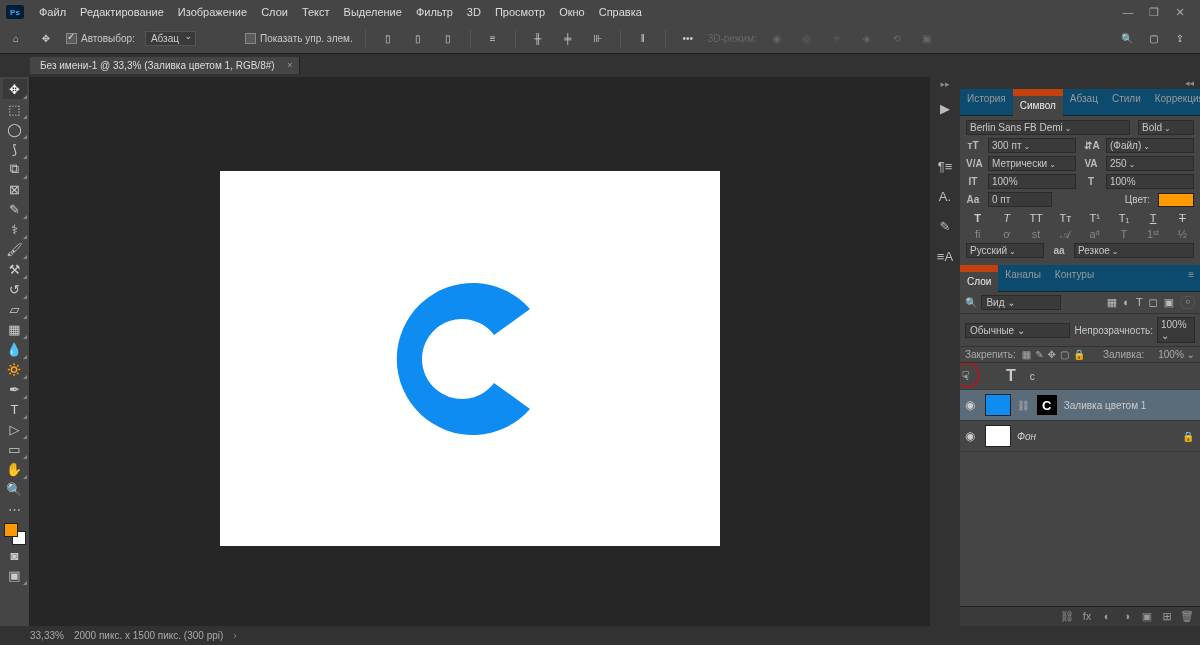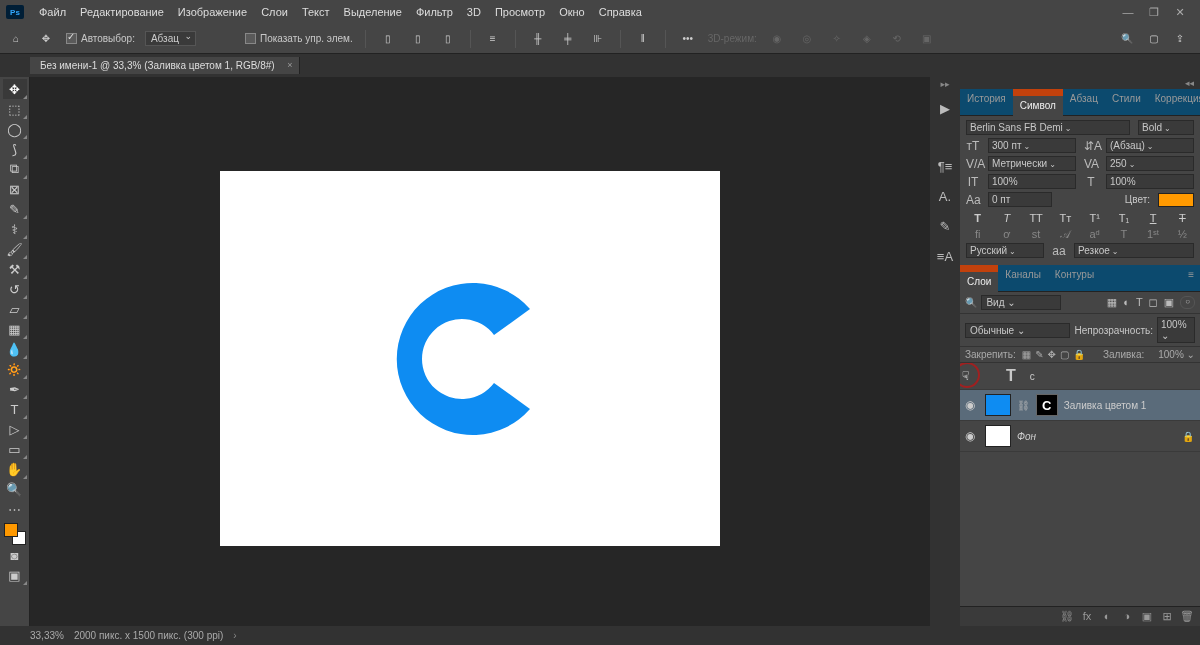--- a/index.html
+++ b/index.html
@@ -43,21 +43,21 @@
 .midstrip .ibtn { width:22px; height:22px; display:flex; align-items:center; justify-content:center; color:#bbb; font-size:13px;}
 .rpanel { width:240px; background:#454545; display:flex; flex-direction:column; font-size:10px;}
 .collapse { text-align:right; padding:1px 6px; color:#888; font-size:9px; background:#323232;}
 .ptabs { display:flex; background:#0c4a6e; border-bottom:1px solid #222; font-size:10px;}
 .ptabs span { padding:4px 7px; color:#999;}
 .ptabs span.active { color:#eee; background:#454545; border-top:7px solid #c2410c; border-bottom:1px solid #454545; margin-bottom:-1px;}
 .char-panel { background:#454545; padding:4px 6px;}
 .row { display:flex; align-items:center; gap:8px; margin-bottom:3px;}
 .row .field { flex:1; display:flex; align-items:center; gap:2px; background:#3a3a3a; border:1px solid #2a2a2a; padding:1px 3px; font-size:10px;}
 .row .field .drp::after{content:"⌄"; font-size:8px; margin-left:auto;}
-.row .lbl { width:14px; font-size:12px; color:#bbb; text-align:center;}
+.row .lbl { width:14px; font-size:10px; color:#bbb; text-align:center;font-weight:bold;}
 .txtbtns { display:flex; gap:6px; padding:2px 0; color:#ccc; font-size:11px;}
 .txtbtns span { flex:1; text-align:center;}
 .colorswatch { width:36px; height:14px; background:#ff9900; border:1px solid #222;}
 
 .layer-panel { flex:1; display:flex; flex-direction:column; background:#454545;}
 .layer-search { display:flex; align-items:center; padding:3px 5px; gap:4px; border-bottom:1px solid #333;}
 .layer-search .sel { background:#3a3a3a; border:1px solid #2a2a2a; padding:1px 6px 1px 4px; font-size:10px; flex:0 0 80px;}
 .layer-search .ficons { display:flex; gap:6px; margin-left:auto; font-size:11px; color:#bbb;}
 .lcontrols { display:flex; align-items:center; padding:3px 5px; gap:4px; border-bottom:1px solid #333; font-size:10px;}
 .lcontrols .sel { background:#3a3a3a; border:1px solid #2a2a2a; padding:1px 6px 1px 4px; font-size:10px; flex:1;}
@@ -228,21 +228,21 @@
           </div>
       </div>
       <div class="row">
         <span class="lbl">тT</span>
         <div class="field">
             <span>300 пт</span>
             <span class="drp"></span>
           </div>
         <span class="lbl">⇵A</span>
         <div class="field">
-            <span>(Абзац)</span>
+            <span>(Файл)</span>
             <span class="drp"></span>
           </div>
       </div>
       <div class="row">
         <span class="lbl">V/A</span>
         <div class="field">
             <span>Метрически</span>
             <span class="drp"></span>
           </div>
         <span class="lbl">VA</span>

